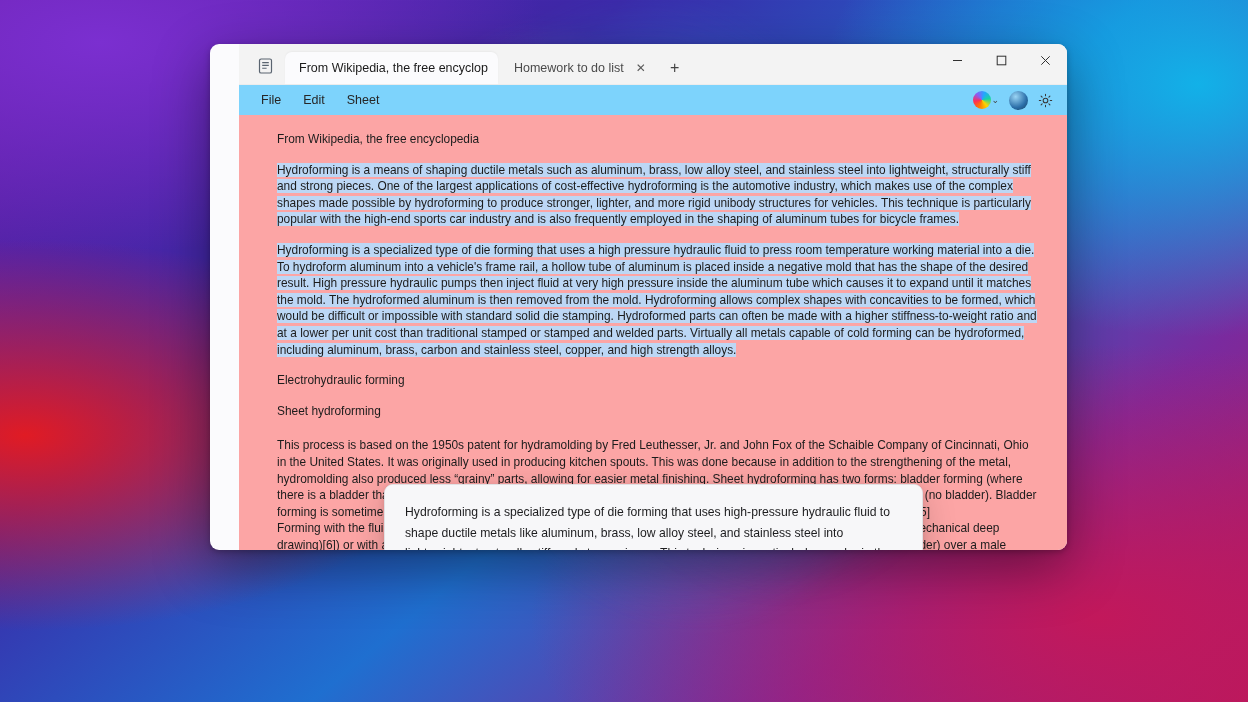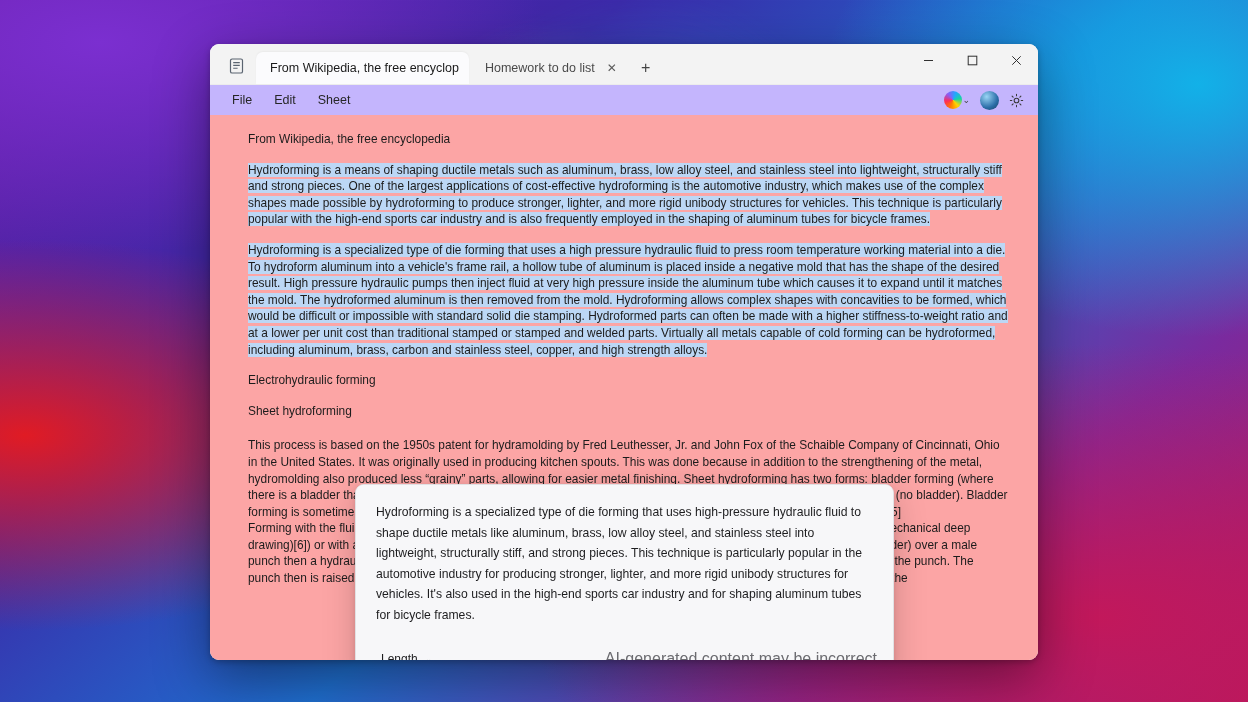--- a/index.html
+++ b/index.html
@@ -42,27 +42,28 @@
     background: radial-gradient(ellipse 50% 50% at 50% 50%, rgba(26,116,220,0.55) 0%, rgba(26,116,220,0) 70%);
     filter: blur(10px);
   }
 
   
   #window {
     position: absolute;
     left: 210px;
     top: 44px;
     width: 828px;
-    height: 616px;
+    height: 506px;
     background: #fbfbfd;
     border-radius: 9px;
     box-shadow: 0 18px 55px rgba(0,0,0,0.42), 0 2px 6px rgba(0,0,0,0.25);
     overflow: hidden;
     display: flex;
     flex-direction: column;
+    padding-left: 29px;
   }
 
   
   #tabstrip {
     height: 40px;
     background: #f3f3f3;
     display: flex;
     align-items: flex-end;
     position: relative;
     flex: none;
@@ -121,21 +122,21 @@
   }
   .wc {
     width: 44px; height: 32px;
     display: flex; align-items: center; justify-content: center;
     font-size: 11px; color: #303030;
   }
 
   
   #menubar {
     height: 30px;
-    background: #c4b5fd;
+    background: #7dd3fc;
     display: flex;
     align-items: center;
     padding: 0 8px 0 12px;
     font-size: 12.5px;
     color: #262626;
     flex: none;
     gap: 2px;
   }
   .menu-item {
     padding: 4px 10px;

